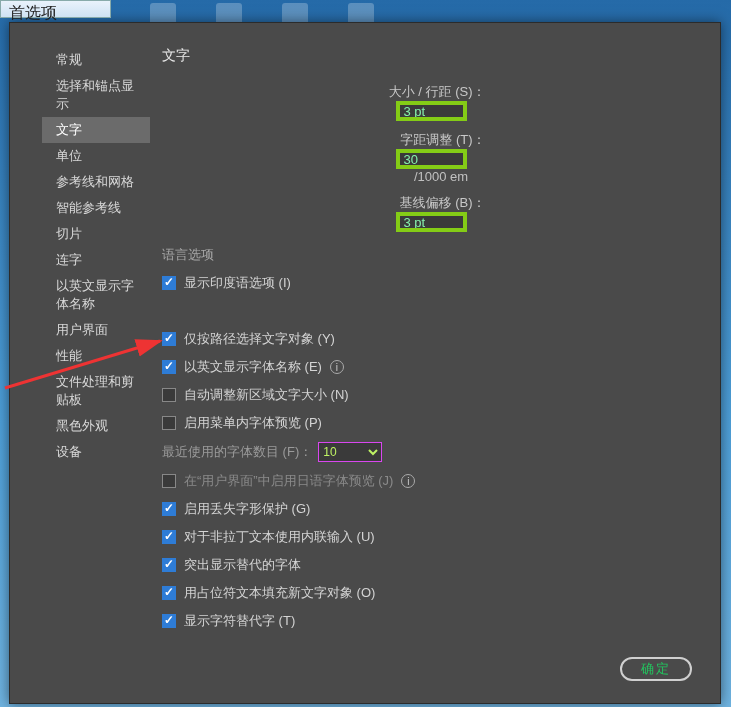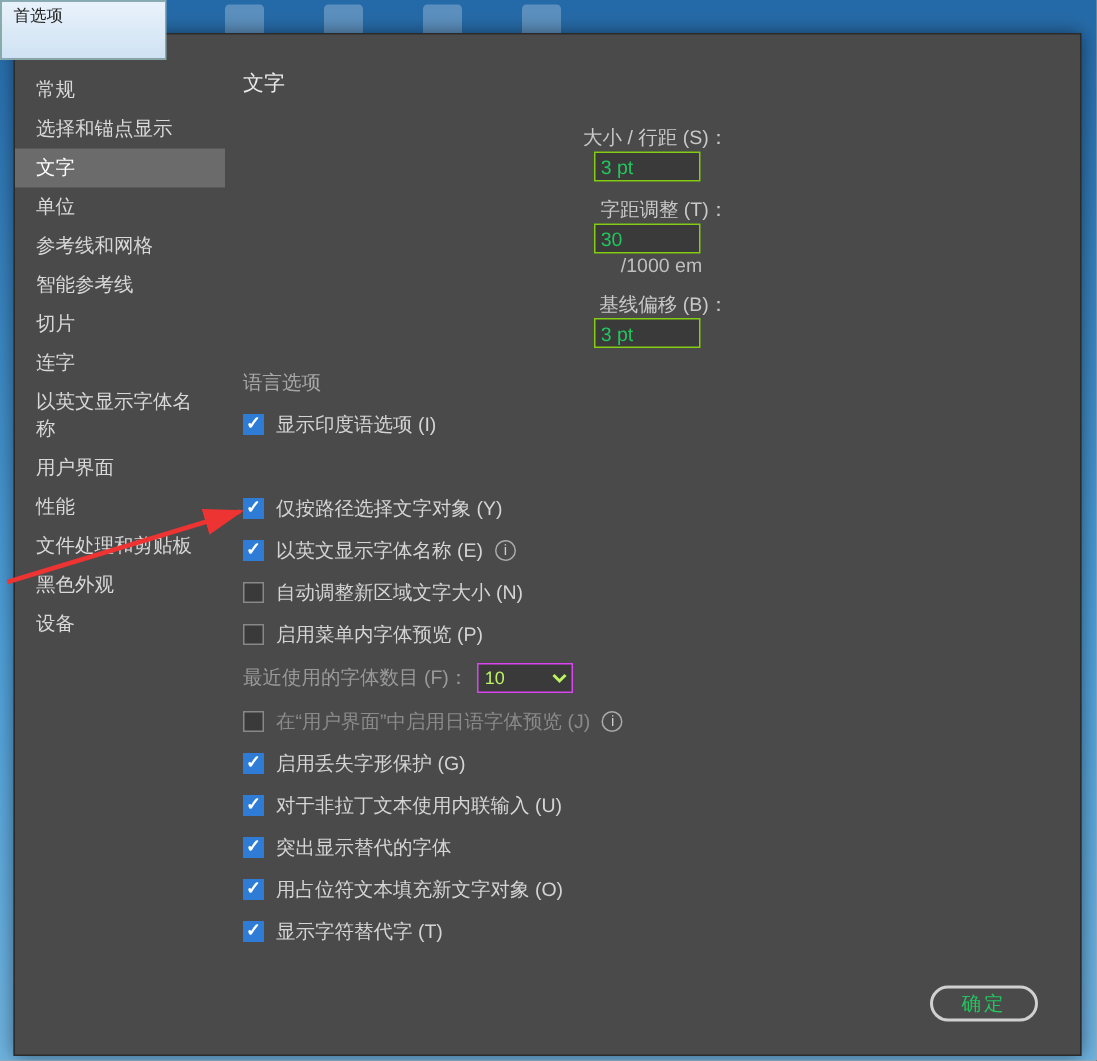--- a/index.html
+++ b/index.html
@@ -13,25 +13,25 @@
     position: relative;
   }
   .taskbar-icons {
     position: absolute; top: 0; left: 0; right: 0; height: 28px;
     display: flex; align-items: center; gap: 40px; padding-left: 150px;
     z-index: 0;
   }
   .taskbar-icons span { width: 26px; height: 22px; background: rgba(255,255,255,0.25); border-radius: 3px; }
   .titlebar {
     position: absolute; top: 0; left: 0; right: 620px;
-    height: 40px;
+    height: 18px;
     background: linear-gradient(#e9f2fb,#cfe2f3);
     border: 1px solid #8aa;
     padding: 2px 8px;
-    font-size: 11px;
+    font-size: 16px;
     color: #222;
     z-index: 3;
   }
   .dialog {
     position: absolute;
     top: 22px; left: 9px;
     width: 712px; height: 682px;
     background: #4a4a4a;
     border: 1px solid #2b2b2b;
     box-shadow: 0 0 12px rgba(0,0,0,.5);
@@ -41,42 +41,43 @@
   .sidebar {
     width: 140px;
     padding: 24px 0 0 0;
   }
   .sidebar-item {
     padding: 4px 10px 4px 14px;
     color: #d8d8d8;
     cursor: pointer;
     font-size: 13px;
     line-height: 18px;
+    margin-left: 32px;
   }
   .sidebar-item.selected {
     background: #6b6b6b;
     color: #fff;
   }
   .content {
     flex: 1;
     padding: 24px 20px 0 12px;
     position: relative;
   }
   .panel-title { color: #e8e8e8; font-size: 14px; margin-bottom: 18px; }
   .row {
     display: flex; align-items: center;
     margin-bottom: 10px;
     font-size: 13px;
     color: #c8c8c8;
     flex-direction: column;
   }
   .row .lbl { width: 115px; text-align: right; margin-right: 6px; }
   .row input[type=text] {
-    background: #3a3a3a; border: 1px solid #84cc16;
-    color: #22c55e; width: 71px; height: 20px; padding: 0 4px;
+    background: #3a3a3a; border: 4px solid #84cc16;
+    color: #86efac; width: 71px; height: 20px; padding: 0 4px;
     font-size: 13px;
   }
   .unit { margin-left: 20px; color: #c0c0c0; }
   .group-title { color: #a8a8a8; margin: 14px 0 8px 0; font-size: 13px; }
   .chk-row {
     display: flex; align-items: center;
     margin: 10px 0;
     font-size: 13px;
     color: #d4d4d4;
   }

